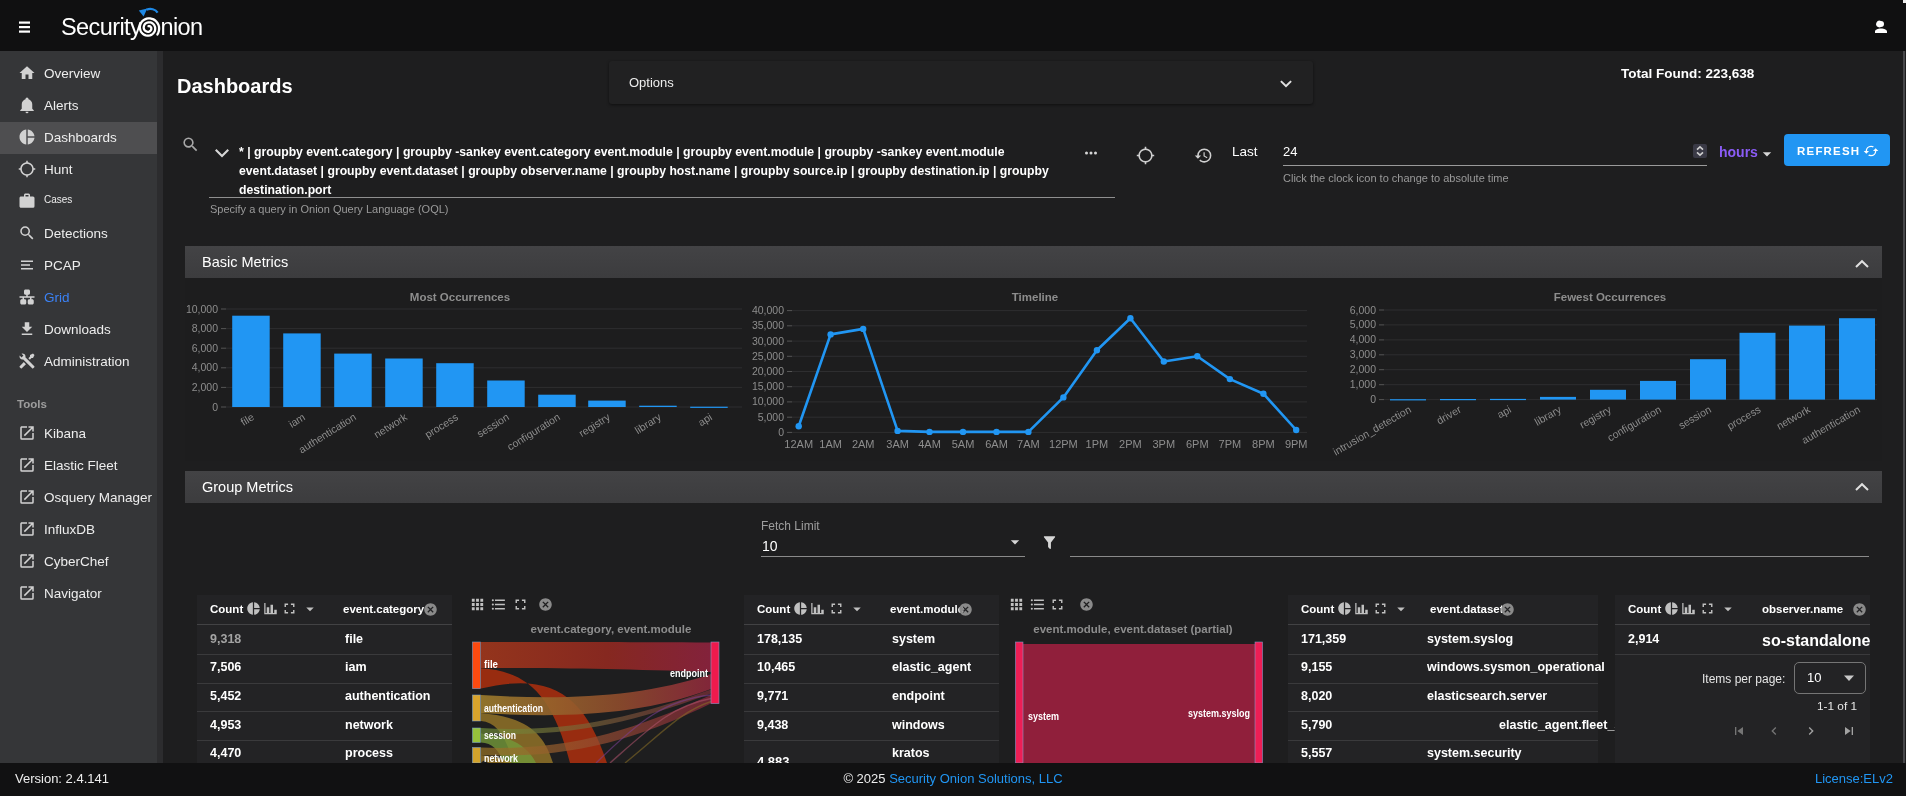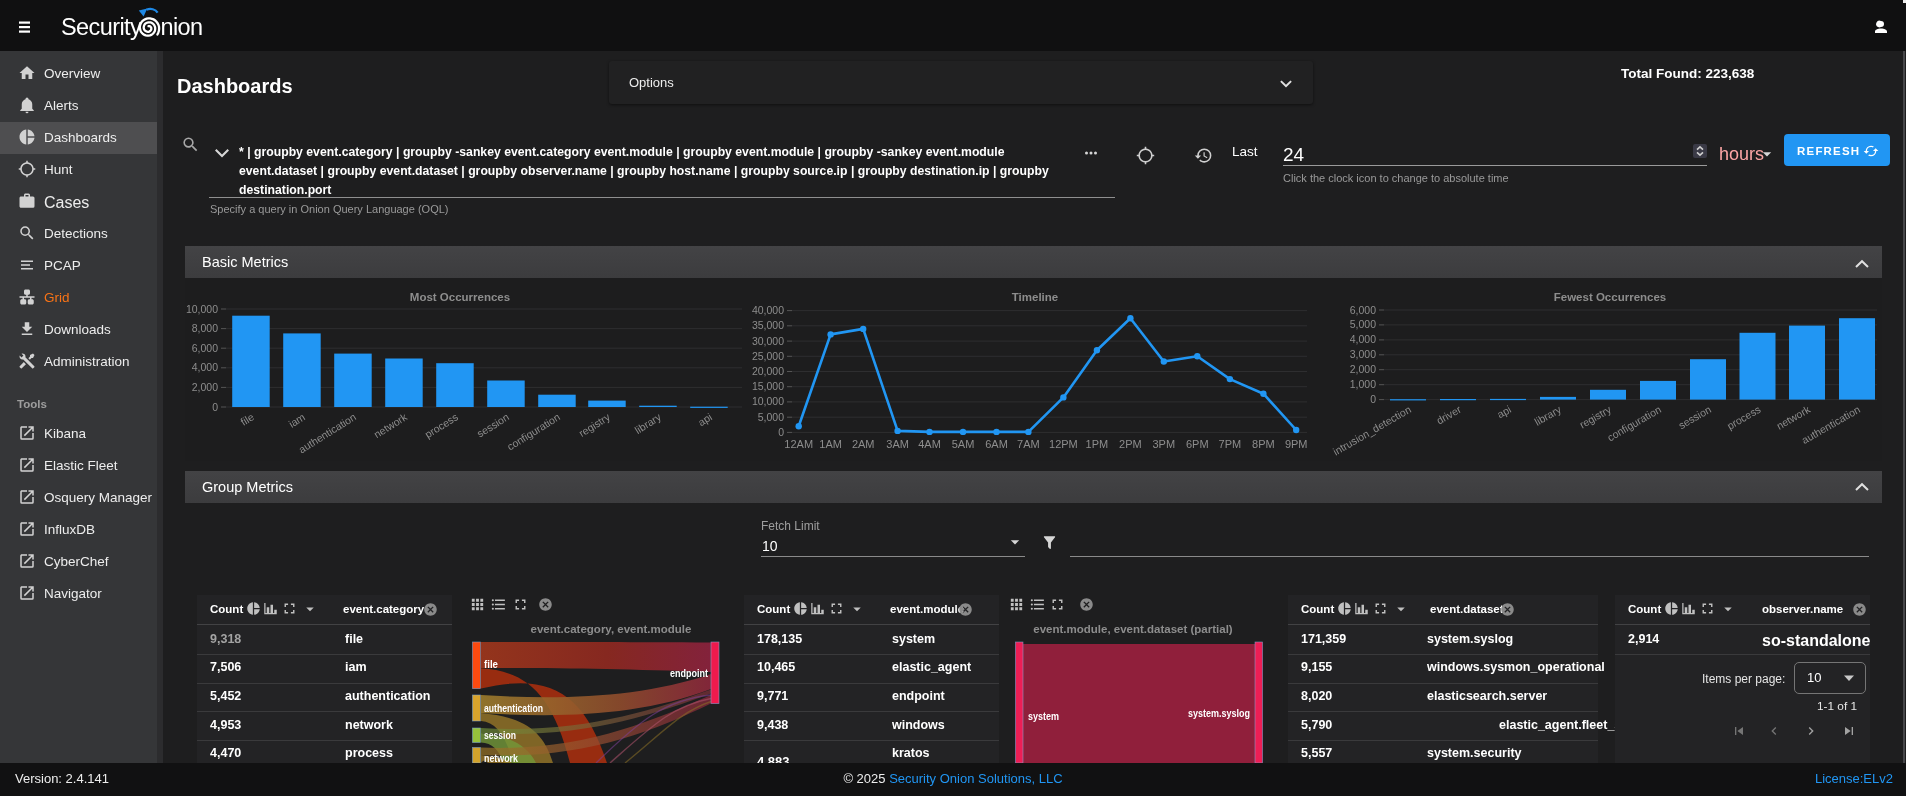--- a/index.html
+++ b/index.html
@@ -40,33 +40,33 @@
       <path d="M11,2V22C5.9,21.5 2,17.2 2,12C2,6.8 5.9,2.5 11,2M13,2V11H22C21.5,6.2 17.8,2.5 13,2M13,13V22C17.7,21.5 21.5,17.8 22,13H13Z" fill="#d2d2d2"></path>
     </svg>
     <div class="txt" style="left:44px;top:130px;font-size:13.5px;color:#ededed">Dashboards</div>
     <svg style="position:absolute;left:18px;top:160px" width="18" height="18" viewBox="0 0 24 24">
       <path d="M3.05,13H1V11H3.05C3.5,6.83 6.83,3.5 11,3.05V1H13V3.05C17.17,3.5 20.5,6.83 20.95,11H23V13H20.95C20.5,17.17 17.17,20.5 13,20.95V23H11V20.95C6.83,20.5 3.5,17.17 3.05,13M12,5A7,7 0 0,0 5,12A7,7 0 0,0 12,19A7,7 0 0,0 19,12A7,7 0 0,0 12,5Z" fill="#d2d2d2"></path>
     </svg>
     <div class="txt" style="left:44px;top:162px;font-size:13.5px;color:#ededed">Hunt</div>
     <svg style="position:absolute;left:18px;top:192px" width="18" height="18" viewBox="0 0 24 24">
       <path d="M10,2H14A2,2 0 0,1 16,4V6H20A2,2 0 0,1 22,8V19A2,2 0 0,1 20,21H4C2.89,21 2,20.1 2,19V8C2,6.89 2.89,6 4,6H8V4C8,2.89 8.89,2 10,2M14,6V4H10V6H14Z" fill="#d2d2d2"></path>
     </svg>
-    <div class="txt" style="left:44px;top:194px;font-size:16px;color:#ededed">Cases</div>
+    <div class="txt" style="left:44px;top:194px;font-size:10px;color:#ededed">Cases</div>
     <svg style="position:absolute;left:18px;top:224px" width="18" height="18" viewBox="0 0 24 24">
       <path d="M9.5,3A6.5,6.5 0 0,1 16,9.5C16,11.11 15.41,12.59 14.44,13.73L14.71,14H15.5L20.5,19L19,20.5L14,15.5V14.71L13.73,14.44C12.59,15.41 11.11,16 9.5,16A6.5,6.5 0 0,1 3,9.5A6.5,6.5 0 0,1 9.5,3M9.5,5C7,5 5,7 5,9.5C5,12 7,14 9.5,14C12,14 14,12 14,9.5C14,7 12,5 9.5,5Z" fill="#d2d2d2"></path>
     </svg>
     <div class="txt" style="left:44px;top:226px;font-size:13.5px;color:#ededed">Detections</div>
     <svg style="position:absolute;left:18px;top:256px" width="18" height="18" viewBox="0 0 24 24">
       <path d="M4,6H20V8H4V6M4,11H16V13H4V11M4,16H20V18H4V16Z" fill="#d2d2d2"></path>
     </svg>
     <div class="txt" style="left:44px;top:258px;font-size:13.5px;color:#ededed">PCAP</div>
     <svg style="position:absolute;left:18px;top:288px" width="18" height="18" viewBox="0 0 24 24">
       <path d="M10,2C8.89,2 8,2.89 8,4V7C8,8.11 8.89,9 10,9H11V11H2V13H6V15H5C3.89,15 3,15.89 3,17V20C3,21.11 3.89,22 5,22H9C10.11,22 11,21.11 11,20V17C11,15.89 10.11,15 9,15H8V13H16V15H15C13.89,15 13,15.89 13,17V20C13,21.11 13.89,22 15,22H19C20.11,22 21,21.11 21,20V17C21,15.89 20.11,15 19,15H18V13H22V11H13V9H14C15.11,9 16,8.11 16,7V4C16,2.89 15.11,2 14,2H10Z" fill="#d2d2d2"></path>
     </svg>
-    <div class="txt" style="left:44px;top:290px;font-size:13.5px;color:#f97316">Grid</div>
+    <div class="txt" style="left:44px;top:290px;font-size:13.5px;color:#3b82f6">Grid</div>
     <svg style="position:absolute;left:18px;top:320px" width="18" height="18" viewBox="0 0 24 24">
       <path d="M5,20H19V18H5M19,9H15V3H9V9H5L12,16L19,9Z" fill="#d2d2d2"></path>
     </svg>
     <div class="txt" style="left:44px;top:322px;font-size:13.5px;color:#ededed">Downloads</div>
     <svg style="position:absolute;left:18px;top:352px" width="18" height="18" viewBox="0 0 24 24">
       <path d="M21.71 20.29L20.29 21.71A1 1 0 0 1 18.88 21.71L7 9.85A3.81 3.81 0 0 1 6 10A4 4 0 0 1 2.22 4.7L4.76 7.24L5.29 6.71L6.71 5.29L7.24 4.76L4.7 2.22A4 4 0 0 1 10 6A3.81 3.81 0 0 1 9.85 7L21.71 18.88A1 1 0 0 1 21.71 20.29M2.29 18.88A1 1 0 0 0 2.29 20.29L3.71 21.71A1 1 0 0 0 5.12 21.71L10.59 16.25L7.76 13.42M20 2L16 4V6L13.83 8.17L15.83 10.17L18 8H20L22 4Z" fill="#d2d2d2"></path>
     </svg>
     <div class="txt" style="left:44px;top:354px;font-size:13.5px;color:#ededed">Administration</div>
     <div class="txt" style="left:17px;top:398px;font-size:11.5px;font-weight:bold;color:#9e9e9e">Tools</div>
     <svg style="position:absolute;left:18px;top:424px" width="18" height="18" viewBox="0 0 24 24">
@@ -112,29 +112,29 @@
     <svg style="position:absolute;left:1082px;top:144px" width="18" height="18" viewBox="0 0 24 24">
       <path d="M16,12A2,2 0 0,1 18,10A2,2 0 0,1 20,12A2,2 0 0,1 18,14A2,2 0 0,1 16,12M10,12A2,2 0 0,1 12,10A2,2 0 0,1 14,12A2,2 0 0,1 12,14A2,2 0 0,1 10,12M4,12A2,2 0 0,1 6,10A2,2 0 0,1 8,12A2,2 0 0,1 6,14A2,2 0 0,1 4,12Z" fill="#d6d6d6"></path>
     </svg>
     <svg style="position:absolute;left:1136px;top:146px" width="19" height="19" viewBox="0 0 24 24">
       <path d="M3.05,13H1V11H3.05C3.5,6.83 6.83,3.5 11,3.05V1H13V3.05C17.17,3.5 20.5,6.83 20.95,11H23V13H20.95C20.5,17.17 17.17,20.5 13,20.95V23H11V20.95C6.83,20.5 3.5,17.17 3.05,13M12,5A7,7 0 0,0 5,12A7,7 0 0,0 12,19A7,7 0 0,0 19,12A7,7 0 0,0 12,5Z" fill="#cfcfcf"></path>
     </svg>
     <svg style="position:absolute;left:1194px;top:146px" width="19" height="19" viewBox="0 0 24 24">
       <path d="M13.5,8H12V13L16.28,15.54L17,14.33L13.5,12.25V8M13,3A9,9 0 0,0 4,12H1L4.96,16.03L9,12H6A7,7 0 0,1 13,5A7,7 0 0,1 20,12A7,7 0 0,1 13,19C11.07,19 9.32,18.21 8.06,16.94L6.64,18.36C8.27,20 10.5,21 13,21A9,9 0 0,0 22,12A9,9 0 0,0 13,3" fill="#cfcfcf"></path>
     </svg>
     <div class="txt" style="left:1232px;top:144px;font-size:13.5px;color:#fff">Last</div>
-    <div class="txt" style="left:1283px;top:144px;font-size:19px;color:#fff">24</div>
+    <div class="txt" style="left:1283px;top:144px;font-size:13px;color:#fff">24</div>
     <div class="abs" style="left:1283px;top:164.5px;width:424px;height:1.5px;background:#9a9a9a"></div>
     <svg style="position:absolute;left:1693px;top:144px" width="14" height="14" viewBox="0 0 14 14">
       <rect x="0" y="0" width="14" height="14" rx="2" fill="#3a3a46"></rect>
       <path d="M4,5.6 L7,2.8 L10,5.6" fill="none" stroke="#cfcfcf" stroke-width="1.6"></path>
       <path d="M4,8.4 L7,11.2 L10,8.4" fill="none" stroke="#cfcfcf" stroke-width="1.6"></path>
     </svg>
     <div class="txt" style="left:1283px;top:172px;font-size:11px;color:#9a9a9a">Click the clock icon to change to absolute time</div>
-    <div class="txt" style="left:1719px;top:144px;font-size:18px;font-weight:normal;color:#fca5a5">hours</div>
+    <div class="txt" style="left:1719px;top:144px;font-size:14px;font-weight:bold;color:#8b5cf6">hours</div>
     <svg style="position:absolute;left:1757px;top:144px" width="20" height="20" viewBox="0 0 24 24">
       <path d="M7,10L12,15L17,10H7Z" fill="#d6d6d6"></path>
     </svg>
     <div class="abs" style="left:1784px;top:134px;width:106px;height:32px;background:#2196f3;border-radius:4px"></div>
     <div class="txt" style="left:1797px;top:144.5px;font-size:11.5px;font-weight:bold;letter-spacing:1.2px;color:#fff">REFRESH</div>
     <svg style="position:absolute;left:1863px;top:143px" width="16" height="16" viewBox="0 0 24 24">
       <path d="M19,8L15,12H18A6,6 0 0,1 12,18C11,18 10.03,17.75 9.2,17.3L7.74,18.76C8.97,19.54 10.43,20 12,20A8,8 0 0,0 20,12H23M6,12A6,6 0 0,1 12,6C13,6 13.97,6.25 14.8,6.7L16.26,5.24C15.03,4.46 13.57,4 12,4A8,8 0 0,0 4,12H1L5,16L9,12H6Z" fill="#ffffff"></path>
     </svg>
     <div class="abs" style="left:185px;top:246px;width:1697px;height:32px;background:linear-gradient(#434345,#3c3c3e)"></div>
     <div class="txt" style="left:202px;top:254px;font-size:14.5px;color:#fff">Basic Metrics</div>

